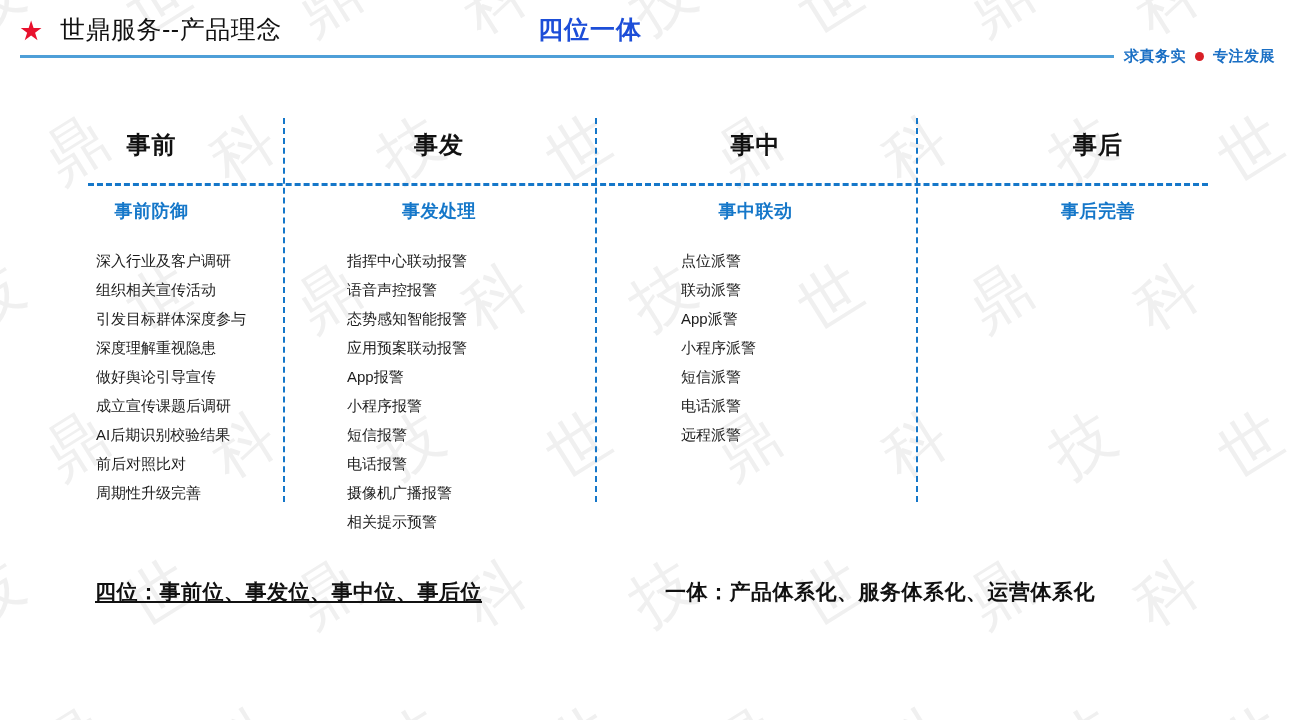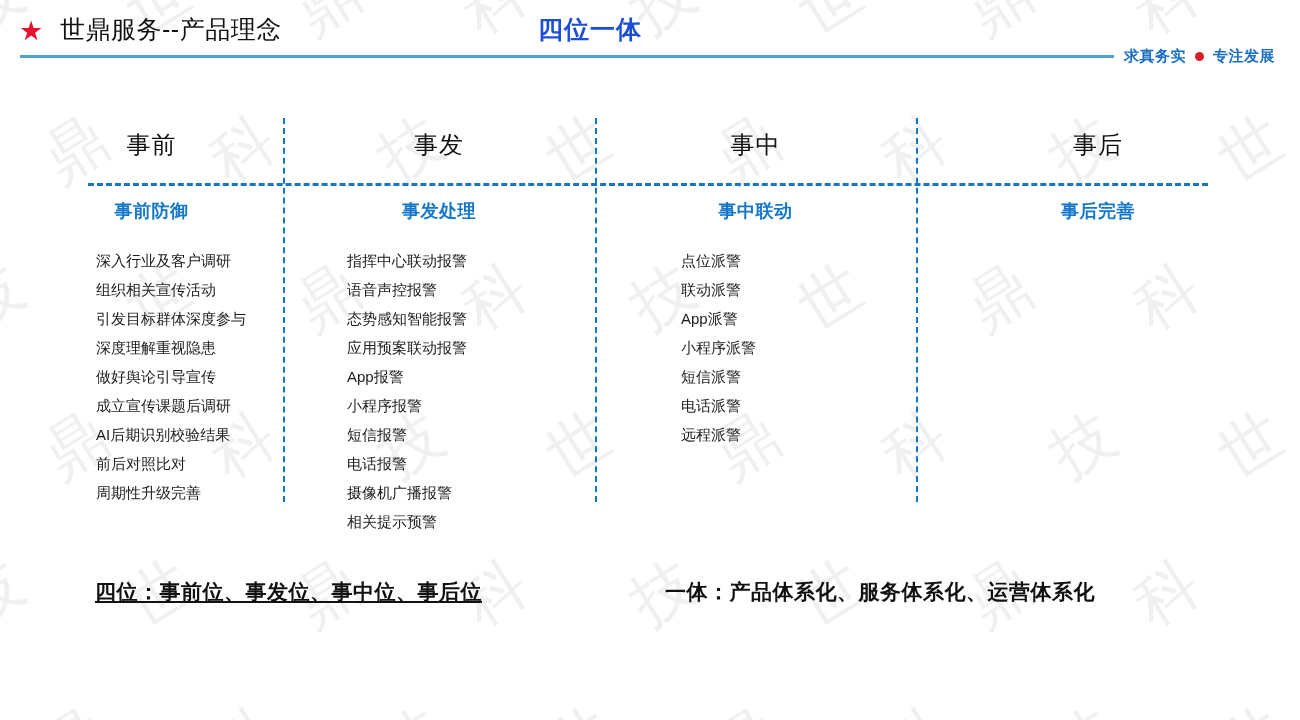--- a/index.html
+++ b/index.html
@@ -147,21 +147,21 @@
     top: 128px;
   }
   #col-0 { left: 20px;  width: 263px; }
   #col-1 { left: 283px; width: 312px; }
   #col-2 { left: 595px; width: 321px; }
   #col-3 { left: 916px; width: 364px; }
 
   .col-head {
     text-align: center;
     font-size: 24px;
-    font-weight: normal;
+    font-weight: bold;
     color: #111111;
     letter-spacing: 1px;
     height: 55px;
     line-height: 34px;
   }
   .col-sub {
     text-align: center;
     font-size: 18px;
     font-weight: bold;
     color: #1577c9;

